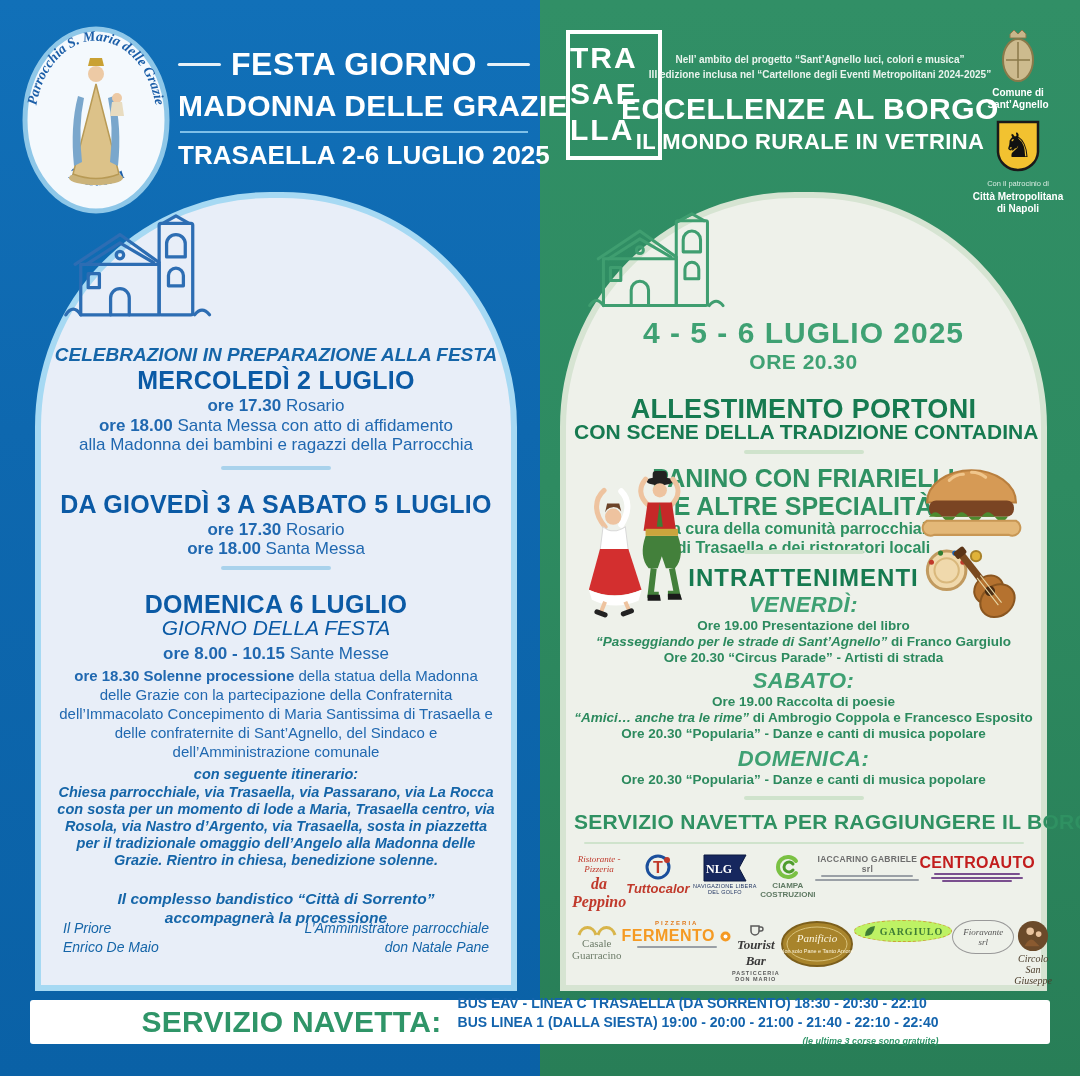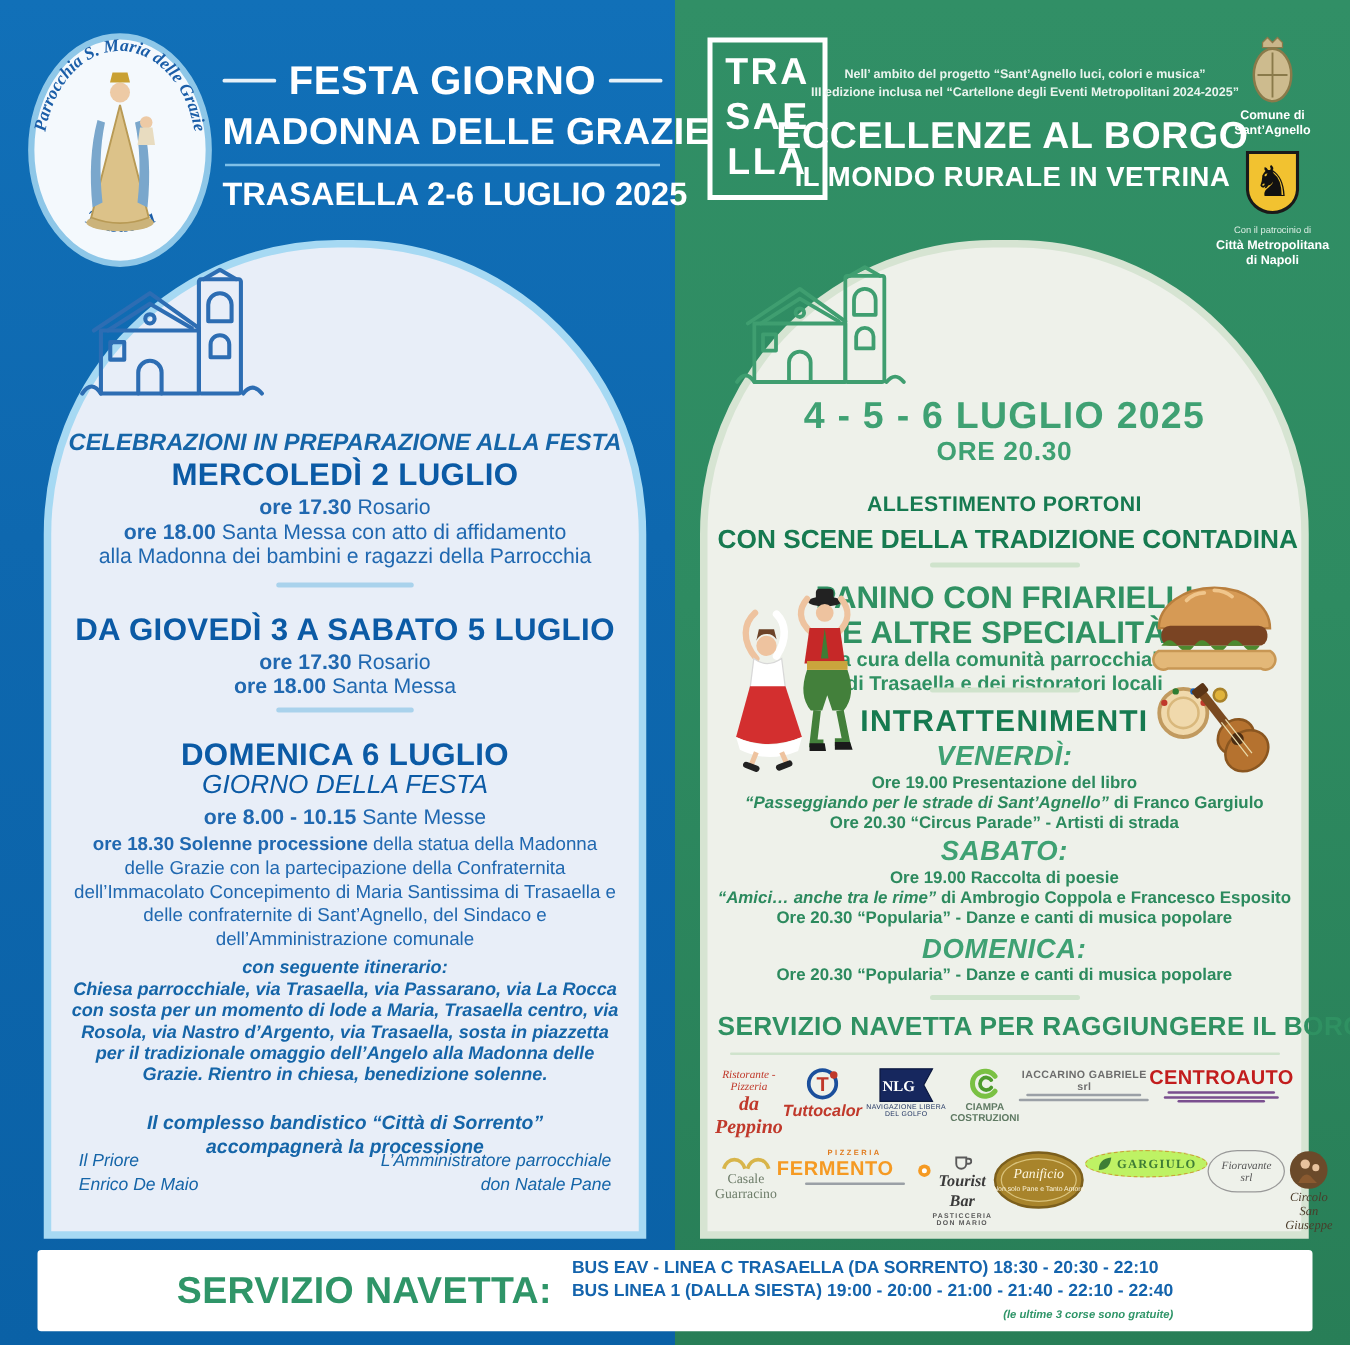--- a/index.html
+++ b/index.html
@@ -12,21 +12,21 @@
   .festa-row1{display:flex;align-items:center;justify-content:center;gap:10px;font-weight:bold;font-size:32px;letter-spacing:.5px;white-space:nowrap;}
   .hrule{display:inline-block;width:52px;height:3px;background:rgba(255,255,255,.9);border-radius:2px;}
   .festa-row2{font-weight:bold;font-size:30px;letter-spacing:.3px;white-space:nowrap;margin-top:6px;}
   .festa-underline{width:348px;height:2px;background:#7fc0e8;margin:8px auto 7px;}
   .festa-sub{font-weight:bold;font-size:26px;white-space:nowrap;}
 
   #madonna-logo{position:absolute;left:22px;top:26px;width:148px;height:188px;}
   .logo-arc-text{font-family:"Liberation Serif",serif;font-style:italic;font-weight:bold;font-size:14px;fill:#1b5ea8;}
   .logo-bottom-text{font-family:"Liberation Serif",serif;font-style:italic;font-weight:bold;font-size:16px;fill:#1b5ea8;}
 
-  #trasaella-logo{position:absolute;left:566px;top:30px;width:88px;padding:6px 0 8px;border:4px solid #fff;text-align:center;color:#fff;font-weight:bold;font-size:30px;line-height:36px;letter-spacing:2px;transform-origin:top left;}
+  #trasaella-logo{position:absolute;left:566px;top:30px;width:88px;padding:6px 0 8px;border:4px solid #fff;text-align:left;color:#fff;font-weight:bold;font-size:30px;line-height:36px;letter-spacing:2px;transform-origin:top left;}
   #project-lines{position:absolute;left:625px;top:52px;width:390px;text-align:center;color:#eaf4ee;font-size:10px;line-height:15px;font-weight:bold;white-space:nowrap;}
   #eccellenze-title{position:absolute;left:600px;top:92px;width:420px;text-align:center;color:#fff;white-space:nowrap;}
   .ecc-l1{font-weight:bold;font-size:30px;letter-spacing:.5px;}
   .ecc-l2{font-weight:bold;font-size:22px;letter-spacing:.4px;margin-top:3px;}
   #patron-col{position:absolute;left:968px;top:28px;width:100px;text-align:center;color:#fff;}
   .patron-caption{font-size:10px;font-weight:bold;line-height:12px;margin-top:3px;}
   .patron-small{font-size:7.5px;line-height:9px;margin-top:6px;color:#d9ece2;}
 
   
   .arch{position:absolute;top:192px;height:787px;border-radius:235px 235px 0 0;}
@@ -41,21 +41,21 @@
   .blue-line b{font-weight:bold;}
   .blue-para{font-size:15px;line-height:19px;color:#2068b0;padding:0 10px;}
   .blue-itbold{font-style:italic;font-weight:bold;font-size:14.5px;line-height:17px;color:#1565a8;padding:0 6px;}
   .divider-blue{position:absolute;left:50%;transform:translateX(-50%);width:110px;height:4px;border-radius:2px;background:#a9d2ec;}
   .sig{position:absolute;bottom:28px;font-style:italic;font-weight:normal;font-size:14px;line-height:19px;color:#1565a8;}
   #sig-left{left:22px;text-align:left;}
   #sig-right{right:22px;text-align:right;}
 
   .green-dates{font-weight:bold;font-size:30px;color:#3fa173;letter-spacing:1px;}
   .green-time{font-weight:bold;font-size:21px;color:#3fa173;letter-spacing:.5px;}
-  .green-h1{font-weight:bold;font-size:17px;color:#167a50;letter-spacing:.3px;white-space:nowrap;}
+  .green-h1{font-weight:bold;font-size:27px;color:#167a50;letter-spacing:.3px;white-space:nowrap;}
   .green-h1b{font-weight:bold;font-size:21px;color:#167a50;white-space:nowrap;}
   .green-h2{font-weight:bold;font-size:25px;color:#2f9162;}
   .green-s{font-weight:bold;font-size:16px;color:#2f9162;}
   .green-dayname{font-style:italic;font-weight:bold;font-size:22px;color:#3fa173;letter-spacing:.5px;}
   .green-line{font-weight:bold;font-size:13.5px;line-height:16px;color:#2c8a5e;white-space:nowrap;}
   .green-line .it{font-style:italic;}
   .divider-green{position:absolute;left:50%;transform:translateX(-50%);width:120px;height:4px;border-radius:2px;background:#cfe3cc;}
   .green-navetta{font-weight:bold;font-size:21px;color:#2f9162;letter-spacing:.3px;white-space:nowrap;}
 
   
@@ -65,30 +65,30 @@
   .bar{height:2px;background:#9aa0a6;border-radius:1px;}
   .sp-peppino-top{font-family:"Liberation Serif",serif;font-style:italic;font-size:9px;color:#c0392b;}
   .sp-peppino{font-family:"Liberation Serif",serif;font-style:italic;font-weight:bold;font-size:16px;color:#c0392b;}
   .sp-tutto{font-style:italic;font-weight:bold;font-size:13px;color:#c0392b;}
   .sp-nlg-sub{font-size:5.5px;color:#1b2f5e;letter-spacing:.3px;}
   .sp-ciampa{font-size:8px;font-weight:bold;color:#5f7a63;line-height:9px;}
   .sp-iacc{font-size:8.5px;font-weight:bold;color:#6d6d6d;letter-spacing:.3px;}
   .sp-centro{font-size:16px;font-weight:800;color:#c21d1d;letter-spacing:.3px;}
   .sp-casale{font-family:"Liberation Serif",serif;font-size:11px;line-height:12px;color:#6e7d6a;}
   .sp-ferm-top{font-size:6px;letter-spacing:2px;color:#e07b1f;font-weight:bold;}
-  .sp-ferm{font-size:16px;font-weight:800;color:#f59a23;letter-spacing:.5px;display:flex;align-items:center;gap:18px;}
+  .sp-ferm{font-size:16px;font-weight:800;color:#f59a23;letter-spacing:.5px;display:flex;align-items:center;gap:4px;}
   .sp-tourist{font-family:"Liberation Serif",serif;font-style:italic;font-weight:bold;font-size:13px;color:#3b3b3b;}
   .sp-tourist-sub{font-size:5.5px;letter-spacing:1px;color:#5a5a5a;font-weight:bold;}
   .sp-garg{font-family:"Liberation Serif",serif;font-weight:bold;font-size:10px;color:#3e7d35;letter-spacing:1px;}
   .sp-fior{font-family:"Liberation Serif",serif;font-style:italic;font-size:9px;color:#555;border:1px solid #999;border-radius:50%/65%;padding:6px 10px;}
   .sp-circolo{font-family:"Liberation Serif",serif;font-style:italic;font-size:10px;line-height:11px;color:#4a3c2a;}
   .oval-badge{border:1.5px dashed #c9a53a;border-radius:50%;background:#bef264;padding:3px 8px;display:flex;align-items:center;gap:3px;}
 
   
-  #footer-strip{position:absolute;left:30px;top:1000px;width:1020px;height:65px;background:#fff;border-radius:3px;display:flex;align-items:center;justify-content:center;gap:16px;}
+  #footer-strip{position:absolute;left:30px;top:1000px;width:1020px;height:44px;background:#fff;border-radius:3px;display:flex;align-items:center;justify-content:center;gap:16px;}
   .footer-label{font-weight:800;font-size:30px;color:#2f9568;letter-spacing:.3px;white-space:nowrap;}
   .footer-lines{display:flex;flex-direction:column;line-height:19px;}
   .footer-bus{font-weight:bold;font-size:14px;color:#1464ad;white-space:nowrap;}
   .footer-note{font-style:italic;font-weight:bold;font-size:9px;color:#2f9568;text-align:right;}
 </style>
 </head>
 <body>
 
 <div id="poster">
 

